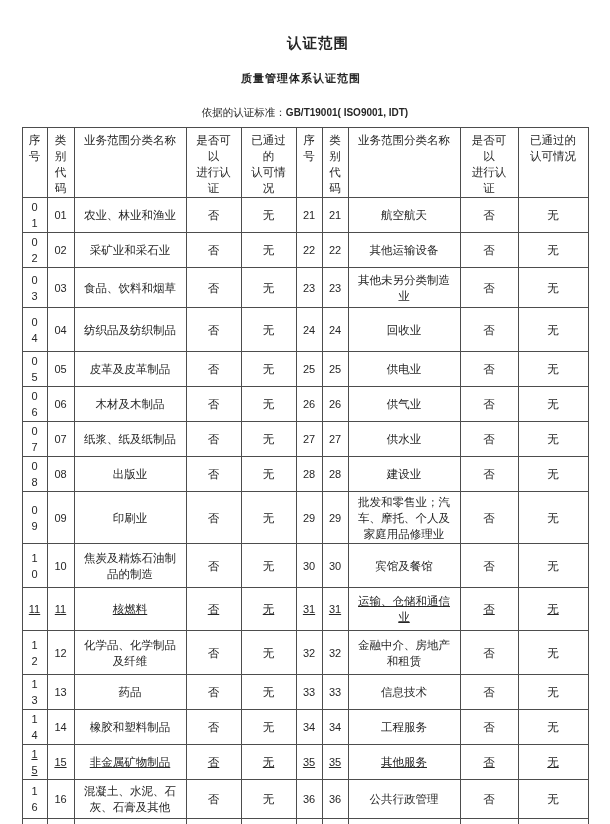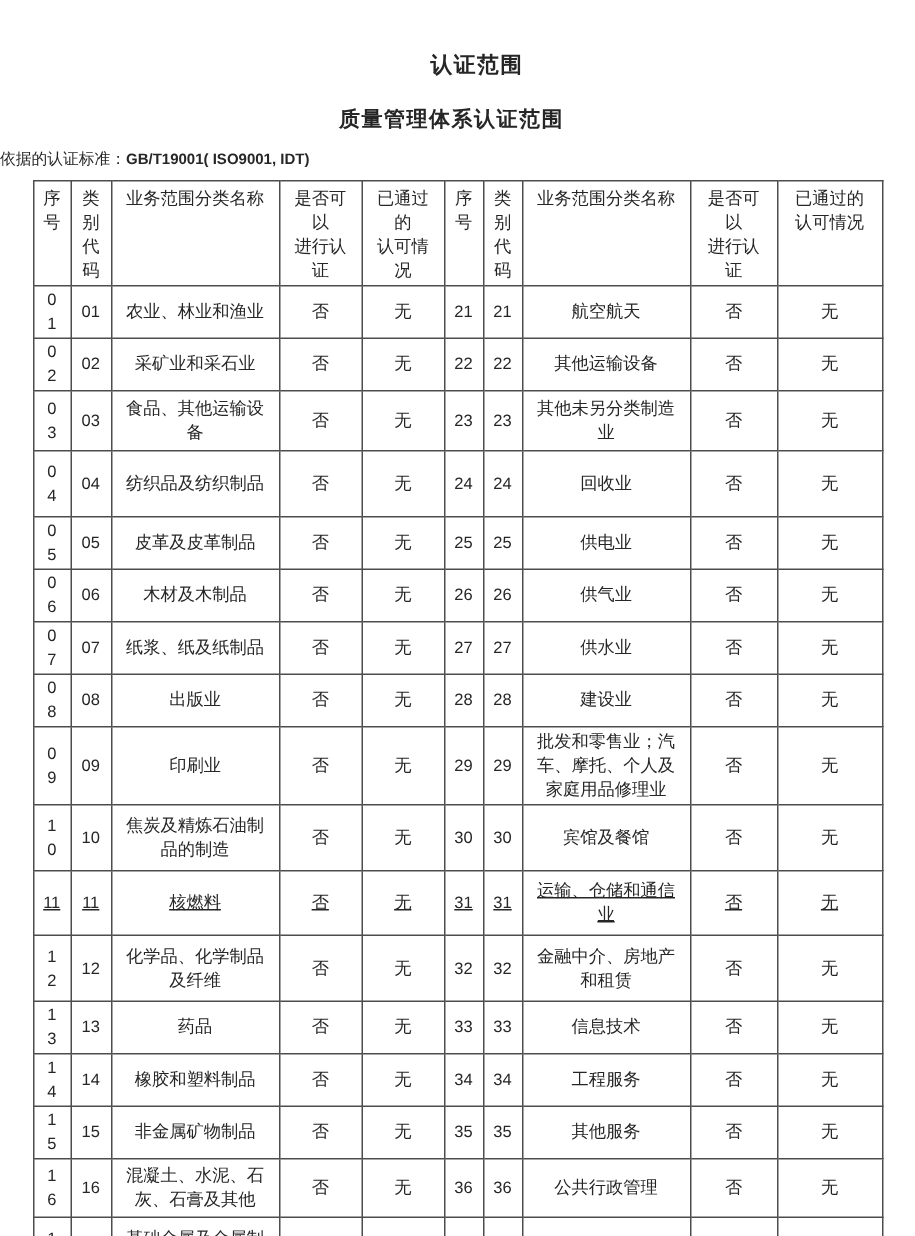--- a/index.html
+++ b/index.html
@@ -18,29 +18,29 @@
   .doc-title {
     text-align: center;
     font-size: 14.5px;
     font-weight: 600;
     letter-spacing: 1px;
     margin: 0;
     padding-left: 26px;
   }
   .doc-subtitle {
     text-align: center;
-    font-size: 14px;
+    font-size: 11px;
     font-weight: 600;
     letter-spacing: 1px;
     margin: 18px 8px 0 0;
   }
   .standard-line {
-    text-align: left;
+    text-align: center;
     font-size: 10.5px;
-    margin-top: 10px;
+    margin-top: 20px;
   }
   .standard-line .std-value {
     font-family: "Liberation Sans", sans-serif;
     font-weight: 700;
     font-size: 10px;
   }
   table.scope-table {
     border-collapse: collapse;
     table-layout: fixed;
     width: 566px;
@@ -135,21 +135,21 @@
         <td>无</td>
         <td class="num">22</td>
         <td class="num">22</td>
         <td>其他运输设备</td>
         <td>否</td>
         <td>无</td>
       </tr>
       <tr style="height: 40px;">
         <td class="num">03</td>
         <td class="num">03</td>
-        <td>食品、其他运输设备</td>
+        <td>食品、饮料和烟草</td>
         <td>否</td>
         <td>无</td>
         <td class="num">23</td>
         <td class="num">23</td>
         <td>其他未另分类制造业</td>
         <td>否</td>
         <td>无</td>
       </tr>
       <tr style="height: 44px;">
         <td class="num">04</td>
@@ -276,21 +276,21 @@
         <td class="num">14</td>
         <td>橡胶和塑料制品</td>
         <td>否</td>
         <td>无</td>
         <td class="num">34</td>
         <td class="num">34</td>
         <td>工程服务</td>
         <td>否</td>
         <td>无</td>
       </tr>
-      <tr style="height: 24px;">
+      <tr style="height: 24px; text-decoration: underline;">
         <td class="num">15</td>
         <td class="num">15</td>
         <td>非金属矿物制品</td>
         <td>否</td>
         <td>无</td>
         <td class="num">35</td>
         <td class="num">35</td>
         <td>其他服务</td>
         <td>否</td>
         <td>无</td>

